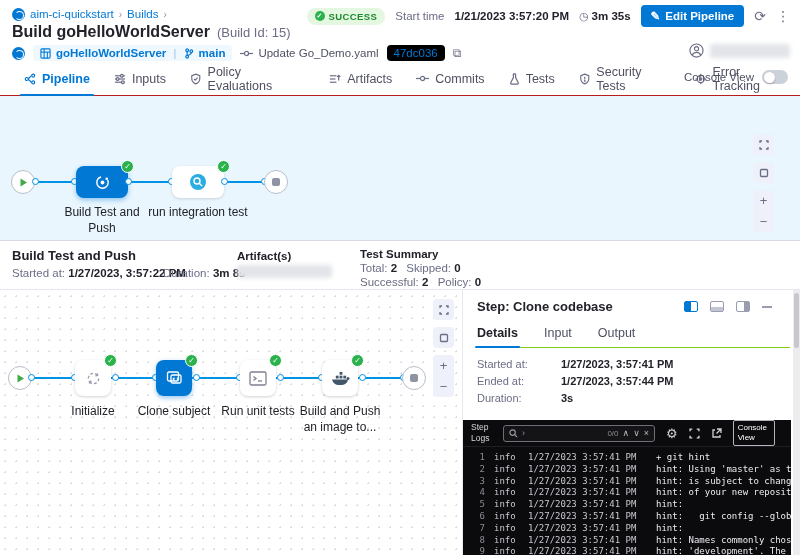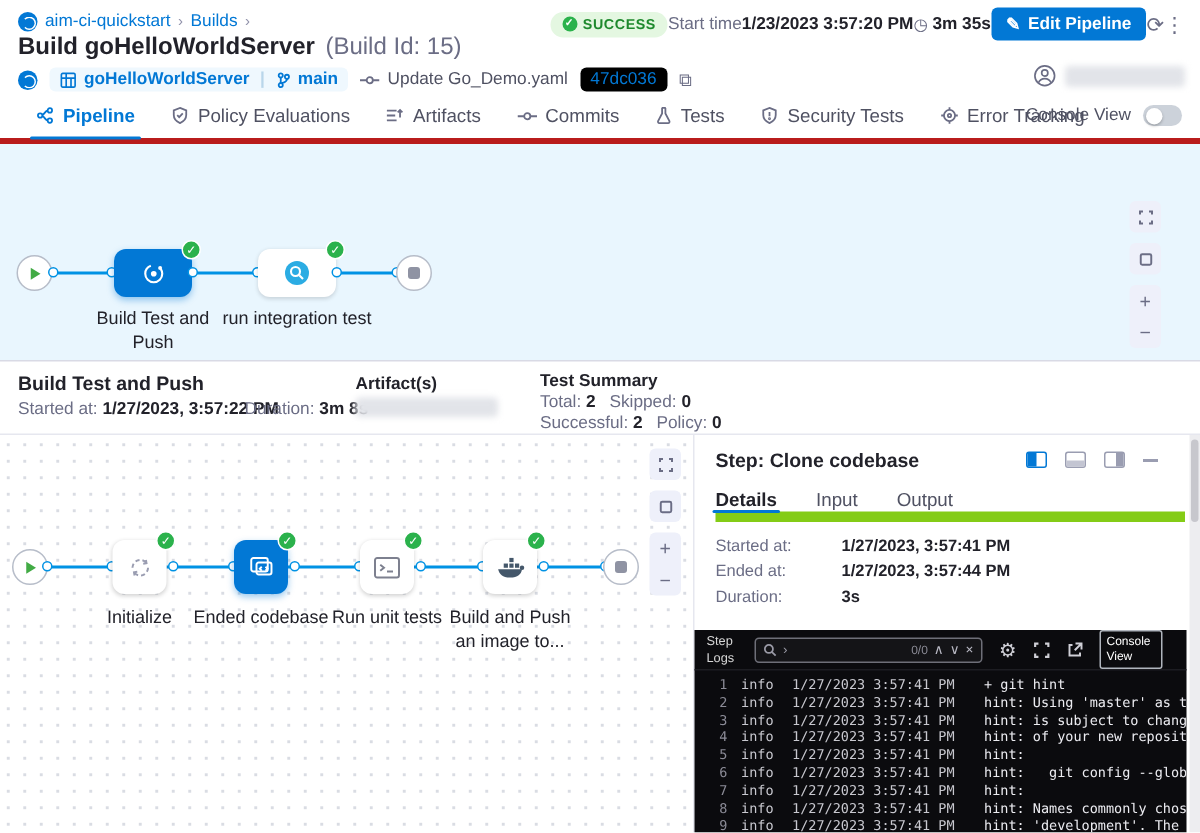--- a/index.html
+++ b/index.html
@@ -7,43 +7,43 @@
   #app { position:relative; width:800px; height:555px; background:#fff; }
   .abs { position:absolute; }
 
   
   .hdr { position:absolute; top:0; left:0; width:800px; height:62px; background:#fff; }
   .crumbrow { position:absolute; top:6px; left:12px; height:16px; display:flex; align-items:center; gap:5px; font-size:11.5px; }
   .logo-dot { width:13px; height:13px; border-radius:50%; background:#0278D5; position:relative; flex:0 0 auto; }
   .logo-dot::after { content:""; position:absolute; left:3px; top:3px; width:7px; height:7px; border-radius:50%; border:1.5px solid #fff; border-left-color:transparent; }
   .crumb-link { color:#0278D5; cursor:pointer; }
   .crumb-sep { color:#9293ab; font-size:10px; }
-  .hdr-right { position:absolute; top:5px; right:10px; height:22px; display:flex; align-items:center; }
+  .hdr-right { position:absolute; top:5px; right:10px; height:22px; display:flex; align-items:center; gap:10px; }
   .badge-success { display:flex; align-items:center; gap:4px; background:#e4f7e1; color:#1e892d; font-size:9.5px; font-weight:bold; letter-spacing:.4px; padding:3px 8px; border-radius:9px; }
   .badge-success .ck { width:10px; height:10px; border-radius:50%; background:#2bb24c; color:#fff; font-size:7px; line-height:10px; text-align:center; }
   .starttime-label { color:#6b6d85; font-size:11.5px; }
   .starttime-val { color:#22222a; font-size:11.5px; font-weight:600; }
   .dur-wrap { display:flex; align-items:center; gap:3px; color:#22222a; font-size:11.5px; font-weight:600; }
   .clock { color:#6b6d85; font-size:11px; font-weight:400; }
   .btn-primary { display:flex; align-items:center; gap:5px; background:#0278D5; color:#fff; font-size:11.5px; font-weight:600; border:none; border-radius:4px; height:22px; padding:0 10px; cursor:pointer; }
   .icon-btn { color:#6b6d85; font-size:14px; background:none; border:none; cursor:pointer; line-height:1; }
   .title-row { position:absolute; top:23px; left:12px; display:flex; align-items:baseline; gap:7px; }
   .build-title { font-size:16px; font-weight:bold; color:#22222a; }
-  .build-id { font-size:16px; color:#6b6d85; }
+  .build-id { font-size:13px; color:#6b6d85; }
   .chip-row { position:absolute; top:44px; left:12px; display:flex; align-items:center; gap:8px; height:18px; }
   .chip-pill { display:flex; align-items:center; gap:5px; background:#eff8fe; border-radius:4px; padding:2px 7px; font-size:11.5px; color:#0278D5; font-weight:600; }
   .chip-div { color:#b9d6ea; padding:0 2px; }
   .commit-msg { color:#4f5162; font-size:11.5px; display:flex; align-items:center; gap:5px; }
   .hash-pill { background:#000000; color:#0278D5; font-weight:400; font-size:11.5px; padding:2px 7px; border-radius:4px; cursor:pointer; }
   .copy-ic { color:#6b6d85; font-size:12px; cursor:pointer; }
   .user-area { position:absolute; top:43px; right:10px; display:flex; align-items:center; gap:6px; }
   .blurbox { background:#e2e4e9; border-radius:3px; filter:blur(2px); }
 
   
-  .tabbar { position:absolute; top:62px; left:0; width:800px; height:34px; background:#fff; border-bottom:4px solid #b91c1c; display:flex; align-items:stretch; padding-left:12px; }
+  .tabbar { position:absolute; top:62px; left:0; width:800px; height:34px; background:#fff; border-bottom:1px solid #b91c1c; display:flex; align-items:stretch; padding-left:12px; }
   .tab { display:flex; align-items:center; gap:6px; padding:0 12px; font-size:12.5px; color:#4f5162; cursor:pointer; position:relative; }
   .tab svg { stroke:#6b6d85; }
   .tab.active { color:#0278D5; font-weight:bold; }
   .tab.active svg { stroke:#0278D5; }
   .tab.active::after { content:""; position:absolute; left:8px; right:8px; bottom:-1px; height:2.5px; background:#0278D5; border-radius:2px; }
   .consoleview { position:absolute; right:12px; top:70px; display:flex; align-items:center; gap:8px; font-size:11.5px; color:#4f5162; }
   .toggle { width:26px; height:14px; border-radius:7px; background:#ccd2da; position:relative; cursor:pointer; }
   .toggle .knob { position:absolute; top:1.5px; left:2px; width:11px; height:11px; border-radius:50%; background:#fff; box-shadow:0 1px 2px rgba(0,0,0,.25); }
 
   
@@ -82,21 +82,21 @@
   
   .rpanel { position:absolute; top:290px; left:462px; width:338px; height:265px; background:#fff; border-left:1px solid #e6e7ef; }
   .rp-title { position:absolute; top:9px; left:14px; font-size:13px; font-weight:bold; color:#22222a; }
   .rp-icons { position:absolute; top:11px; right:28px; display:flex; align-items:center; gap:12px; }
   .lay-ic { width:14px; height:11px; border:1.5px solid #9a9db1; border-radius:2px; position:relative; cursor:pointer; }
   .lay-ic.active { border-color:#0278D5; }
   .lay-ic.active::before { content:""; position:absolute; left:0; top:0; bottom:0; width:6px; background:#0278D5; }
   .lay-ic.bottom::before { content:""; position:absolute; left:0; right:0; bottom:0; height:4px; background:#c3c5d2; }
   .lay-ic.right::before { content:""; position:absolute; right:0; top:0; bottom:0; width:5px; background:#9a9db1; }
   .minim { width:10px; height:2px; background:#9a9db1; cursor:pointer; }
-  .rp-tabs { position:absolute; top:32px; left:14px; right:10px; height:26px; border-bottom:7px solid #84cc16; display:flex; gap:26px; }
+  .rp-tabs { position:absolute; top:32px; left:14px; right:10px; height:26px; border-bottom:1px solid #84cc16; display:flex; gap:26px; }
   .rp-tab { font-size:12.5px; color:#4f5162; padding-top:4px; cursor:pointer; position:relative; }
   .rp-tab.active { color:#22222a; font-weight:bold; }
   .rp-tab.active::after { content:""; position:absolute; left:-2px; right:-2px; bottom:-1px; height:2.5px; background:#0278D5; border-radius:2px; }
   .rp-fields { position:absolute; top:68px; left:14px; }
   .rp-row { display:flex; margin-bottom:4px; font-size:11px; line-height:13px; }
   .rp-row .k { width:84px; color:#6b6d85; }
   .rp-row .v { color:#22222a; font-weight:600; }
 
   
   .console { position:absolute; top:130px; left:0; width:328px; height:135px; background:#0b0b0e; color:#e6e6e6; }
@@ -135,21 +135,21 @@
       <span class="crumb-link">Builds</span>
       <span class="crumb-sep">›</span>
     </div>
 
     <div class="hdr-right">
       <span class="badge-success">
         <span class="ck">✓</span>
         <span>SUCCESS</span>
       </span>
       <span class="starttime-label">Start time</span>
-      <span class="starttime-val">1/23/2023 3:57:20 PM</span>
+      <span class="starttime-val">1/21/2023 3:57:20 PM</span>
       <span class="dur-wrap">
         <span class="clock">◷</span>
         <span>3m 35s</span>
       </span>
       <button class="btn-primary">
         <span>✎</span>
         <span>Edit Pipeline</span>
       </button>
       <button class="icon-btn">⟳</button>
       <button class="icon-btn">⋮</button>
@@ -203,20 +203,31 @@
 
   <div class="tabbar">
     <div class="tab active">
       <svg width="12" height="12" viewBox="0 0 13 13" fill="none" stroke-width="1.3">
           <circle cx="3" cy="6.5" r="1.6"></circle>
           <circle cx="10" cy="2.8" r="1.6"></circle>
           <circle cx="10" cy="10.2" r="1.6"></circle>
           <path d="M4.5 6c2-.5 2-3 4-3M4.5 7c2 .5 2 3 4 3"></path>
         </svg>
       <span>Pipeline</span>
+    </div>
+    <div class="tab">
+      <svg width="12" height="12" viewBox="0 0 13 13" fill="none" stroke-width="1.3">
+          <line x1="1" y1="3" x2="12" y2="3"></line>
+          <circle cx="8.5" cy="3" r="1.5" fill="#fff"></circle>
+          <line x1="1" y1="6.5" x2="12" y2="6.5"></line>
+          <circle cx="4" cy="6.5" r="1.5" fill="#fff"></circle>
+          <line x1="1" y1="10" x2="12" y2="10"></line>
+          <circle cx="9.5" cy="10" r="1.5" fill="#fff"></circle>
+        </svg>
+      <span>Inputs</span>
     </div>
     <div class="tab">
       <svg width="12" height="12" viewBox="0 0 13 13" fill="none" stroke-width="1.3">
           <path d="M6.5 1l4.5 1.8v3.4c0 2.8-1.9 4.7-4.5 5.8C3.9 10.9 2 9 2 6.2V2.8z"></path>
           <path d="M4.5 6.3l1.4 1.4 2.6-2.7"></path>
         </svg>
       <span>Policy Evaluations</span>
     </div>
     <div class="tab">
       <svg width="12" height="12" viewBox="0 0 13 13" fill="none" stroke-width="1.3">
@@ -416,21 +427,21 @@
       <span class="check-badge">✓</span>
     </div>
     <span class="exec-dot" style="left:359px; top:83px;"></span>
     <span class="exec-dot" style="left:400px; top:83px;"></span>
 
     <div class="node-circle" style="left:402px; top:75px;">
       <span style="width:8px;height:8px;border-radius:2px;background:#8f93a3;display:block;"></span>
     </div>
 
     <div class="node-label" style="left:52px; top:112px; width:82px;">Initialize</div>
-    <div class="node-label" style="left:128px; top:112px; width:92px;">Ended codebase</div>
+    <div class="node-label" style="left:128px; top:112px; width:92px;">Clone subject</div>
     <div class="node-label" style="left:214px; top:112px; width:88px;">Run unit tests</div>
     <div class="node-label" style="left:292px; top:112px; width:96px;">Build and Push an image to...</div>
 
     <div class="canvas-ctrls" style="right:4px; top:8px;">
       <button class="cbtn">
         <svg width="10" height="10" viewBox="0 0 10 10" fill="none" stroke="#6b6d85" stroke-width="1.3">
             <path d="M1 3V1h2M7 1h2v2M9 7v2H7M3 9H1V7"></path>
           </svg>
       </button>
       <button class="cbtn">

